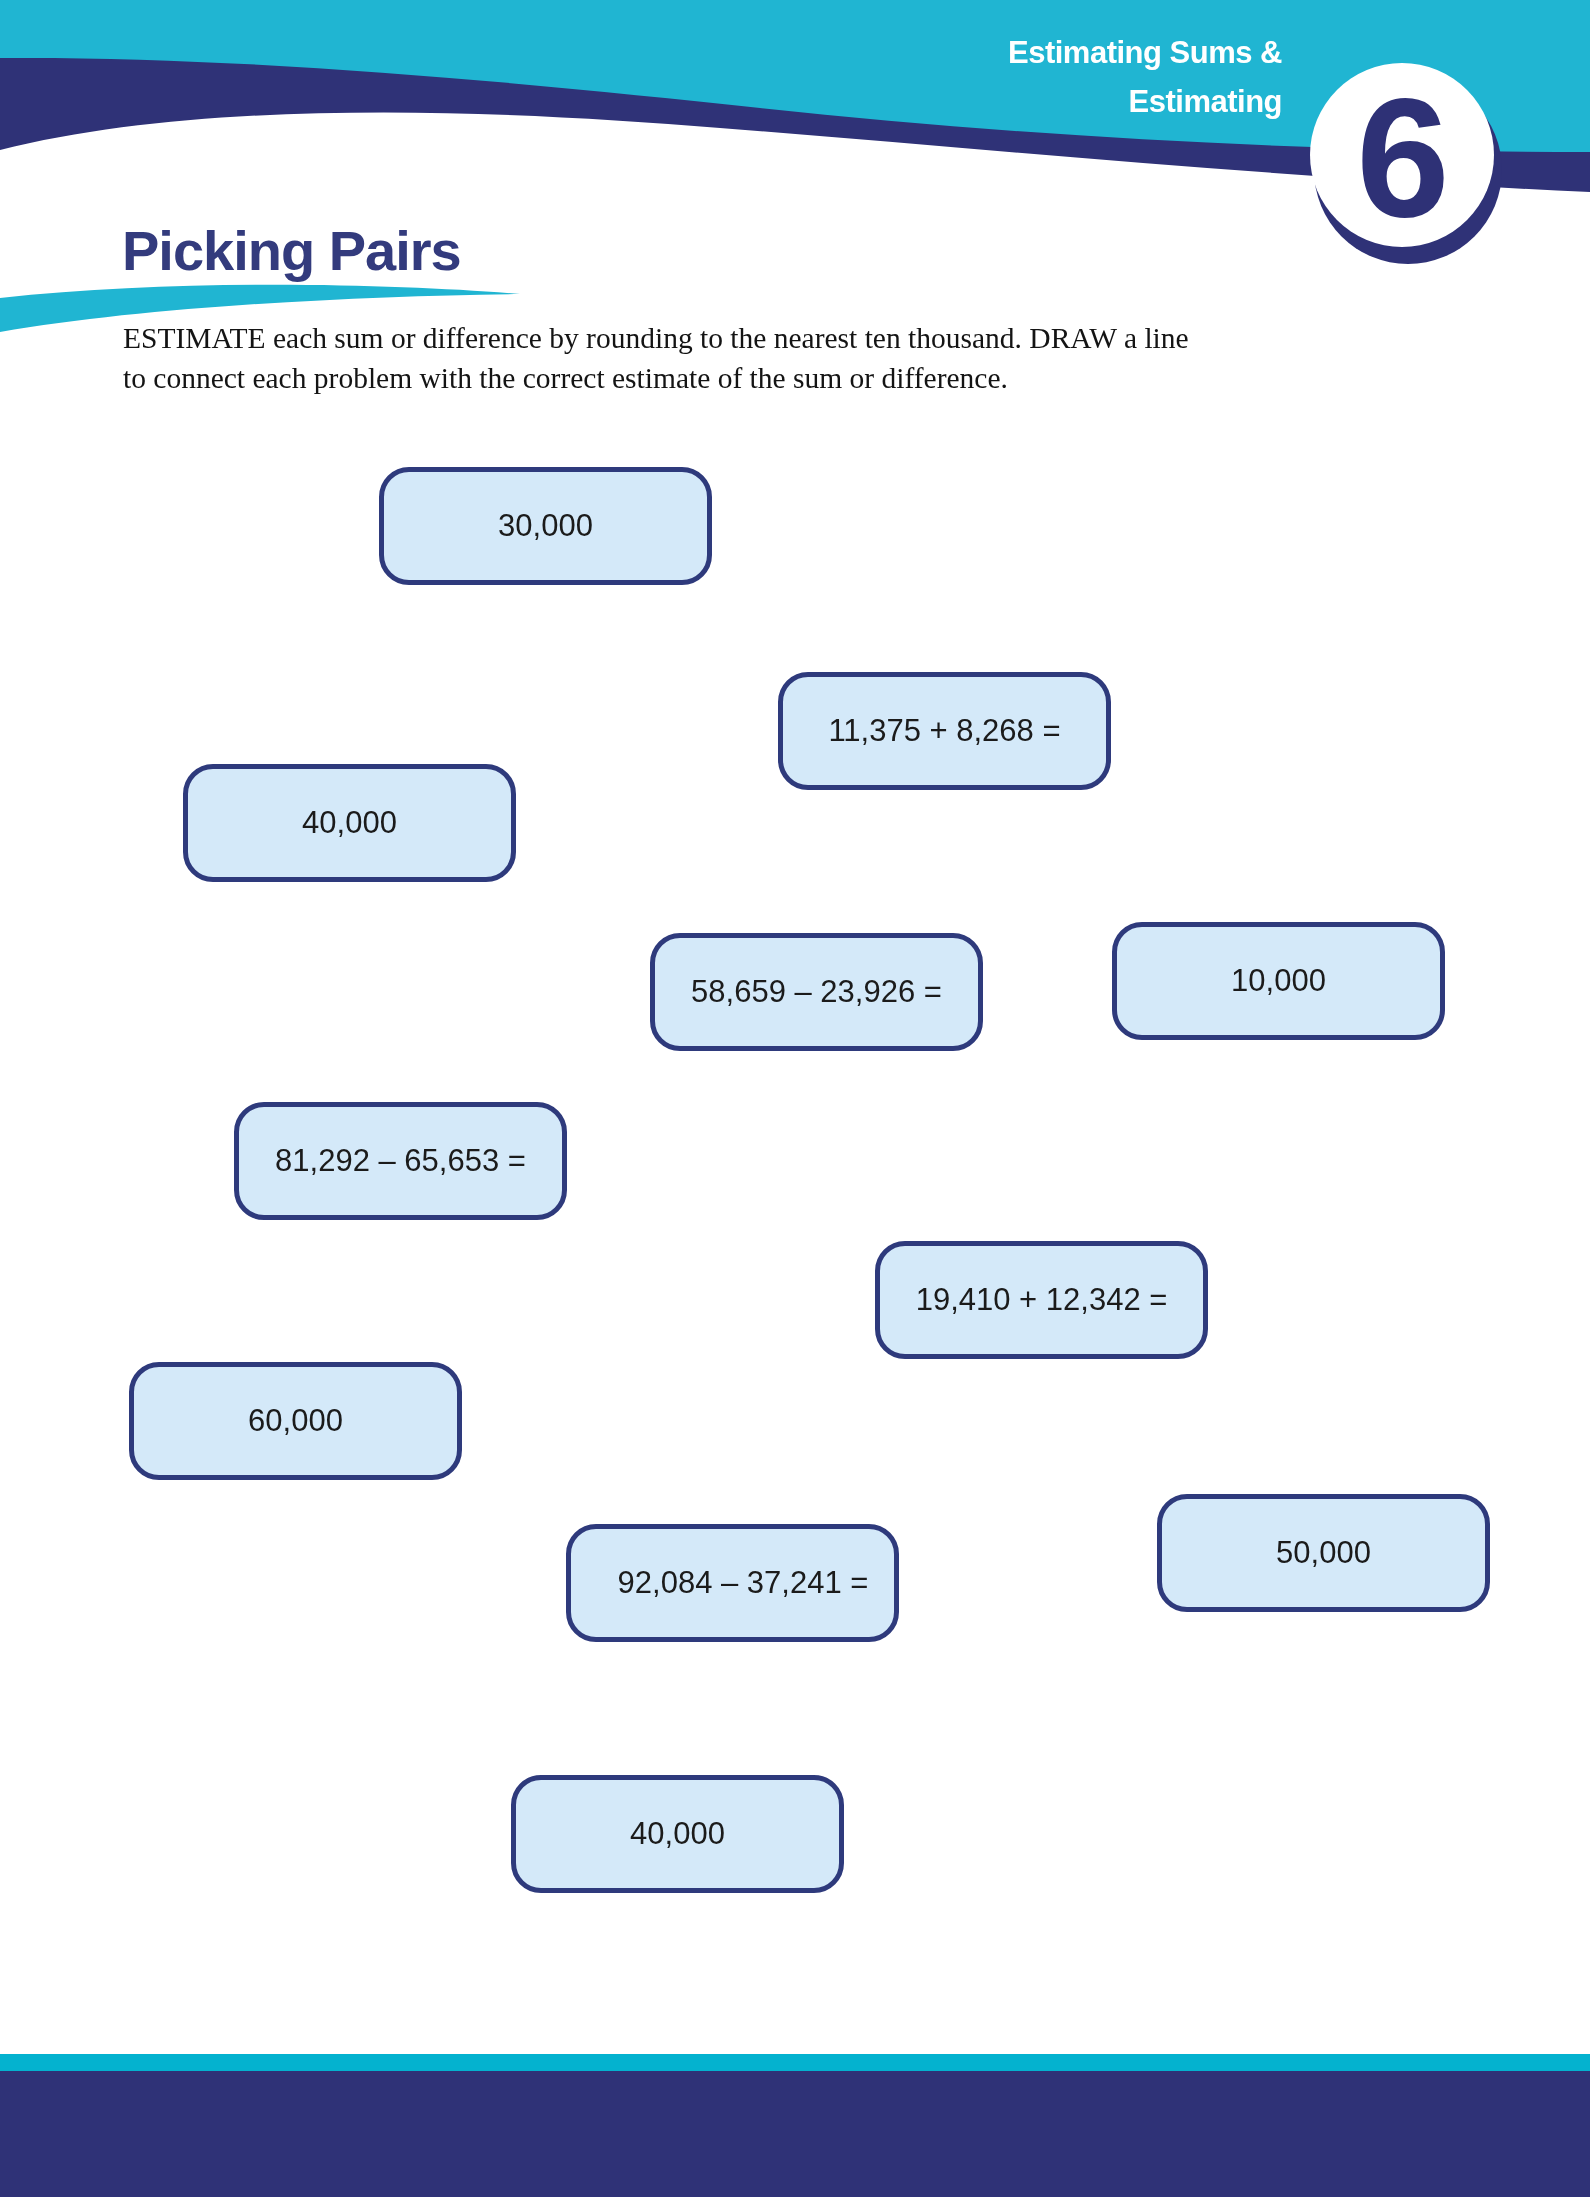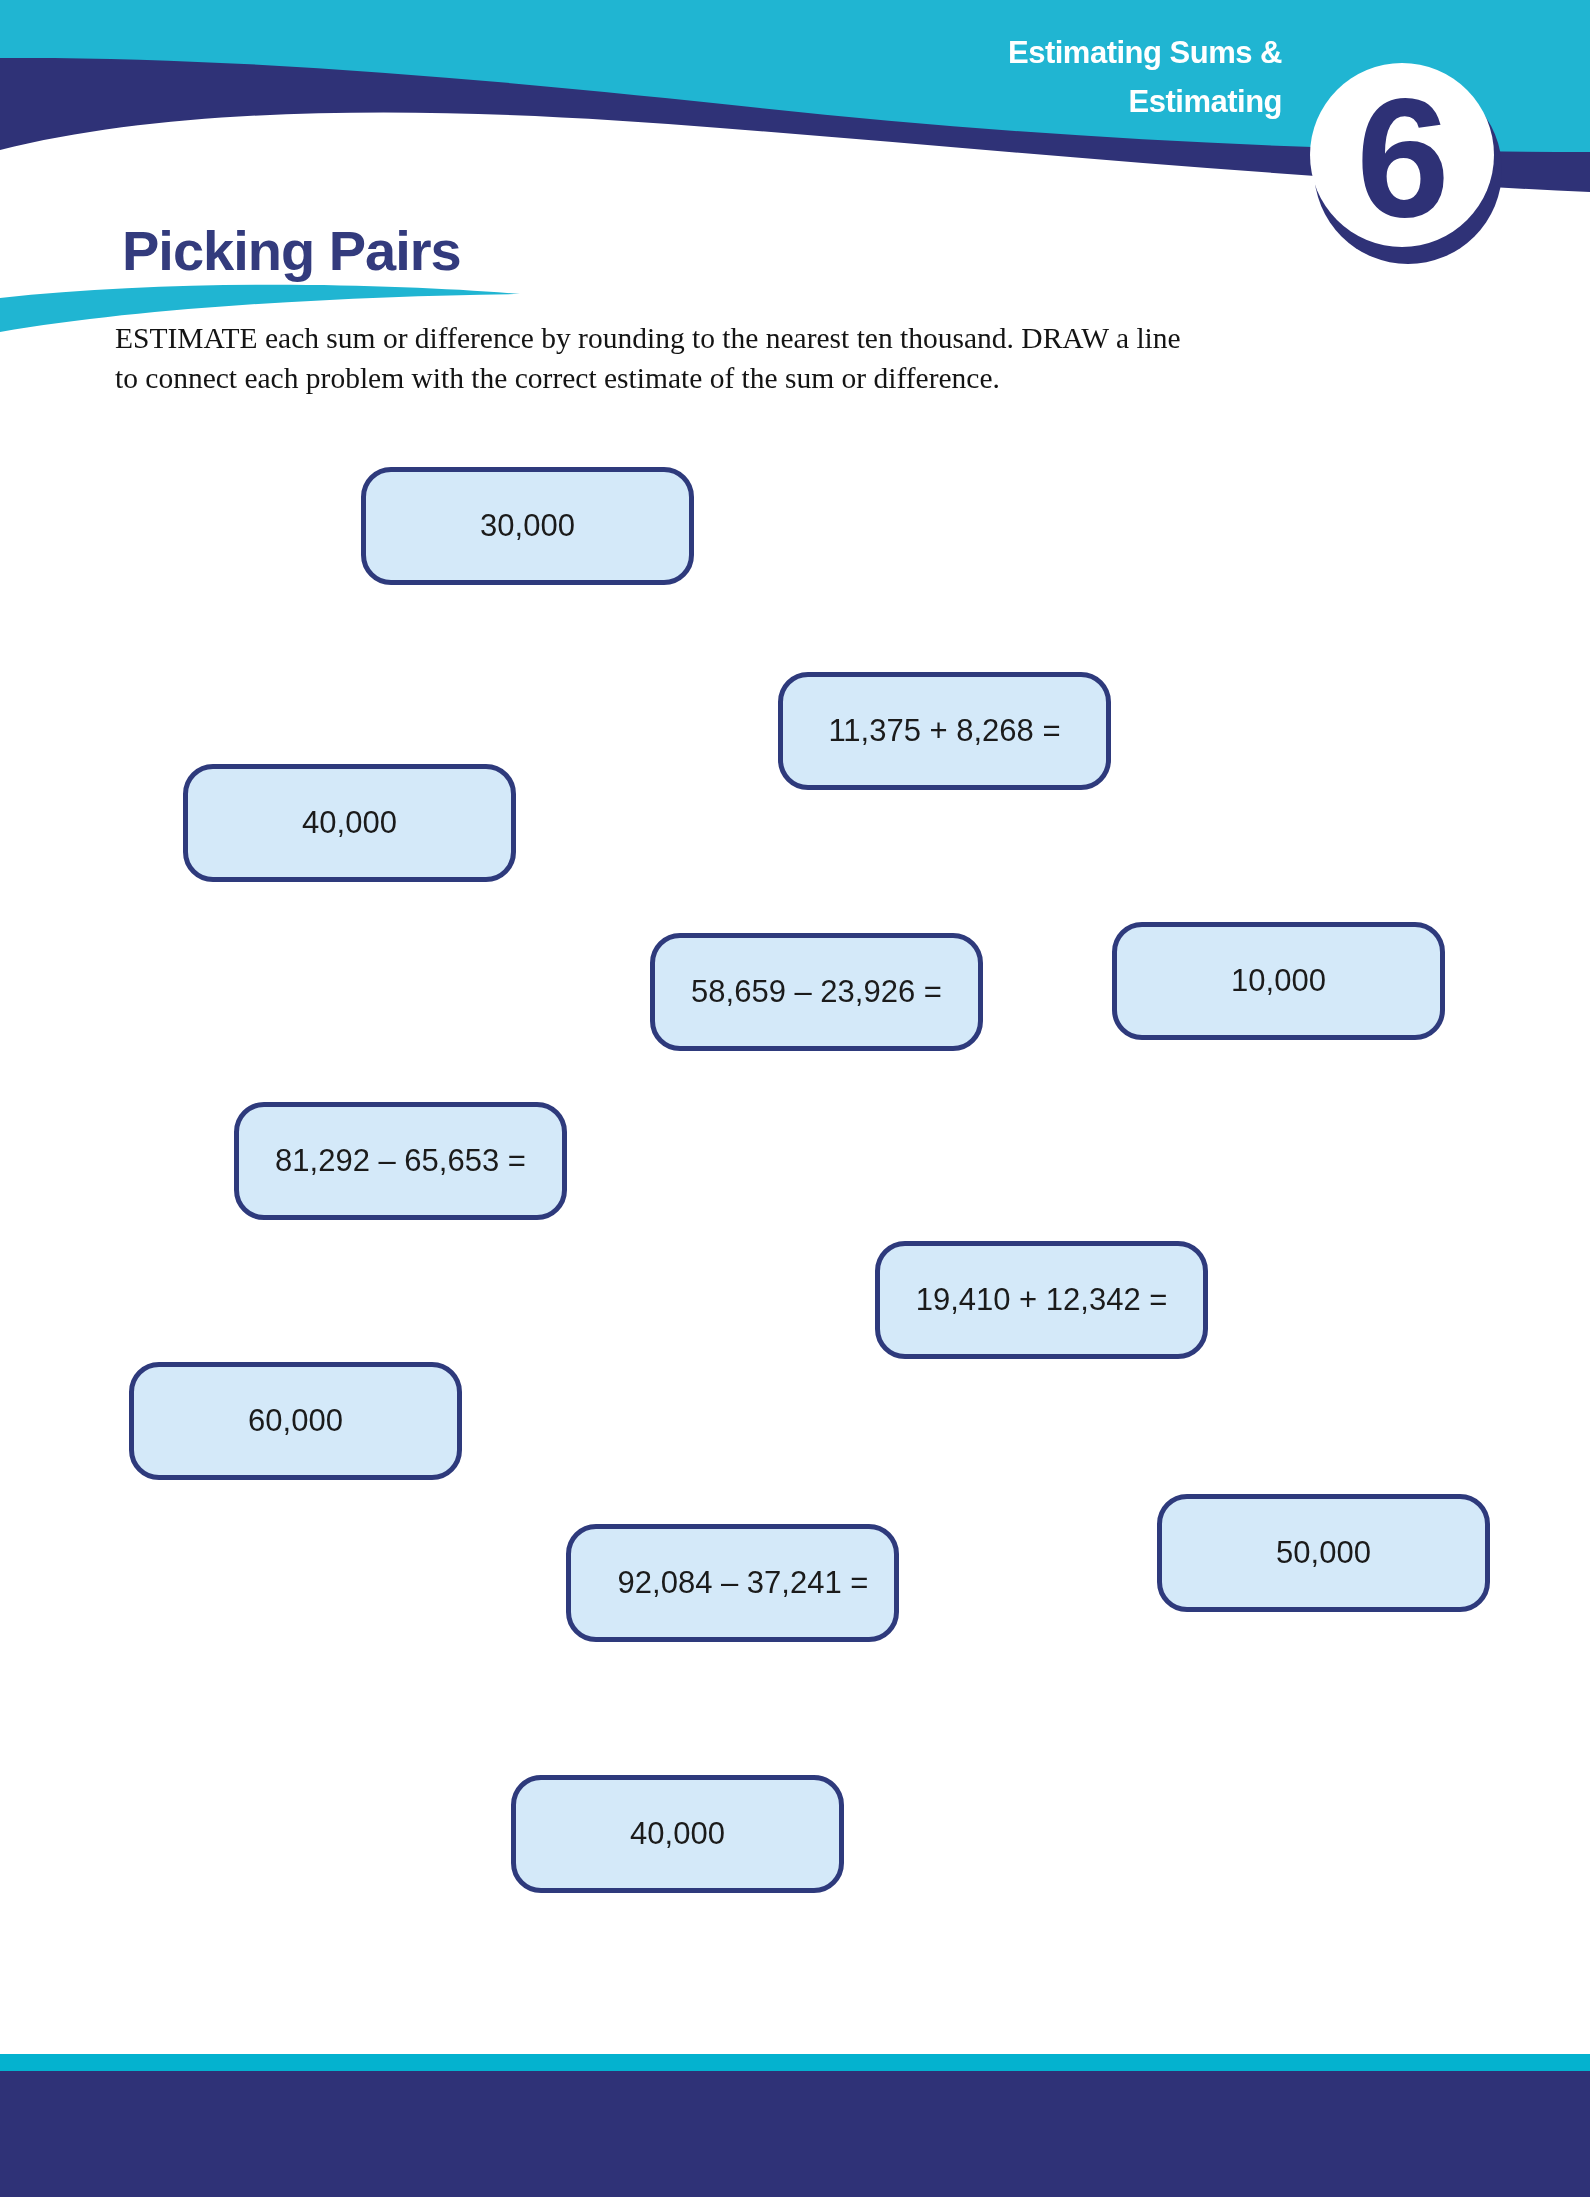--- a/index.html
+++ b/index.html
@@ -50,21 +50,21 @@
     letter-spacing:-1px;
     font-family:"Liberation Sans", sans-serif;
   }
   .title-swoosh{
     position:absolute;
     left:0; top:276px;
     width:540px; height:70px;
   }
   .instructions{
     position:absolute;
-    left:115px; top:318px;
+    left:123px; top:318px;
     width:1330px;
     color:#141414;
     font-family:"Liberation Serif", serif;
     font-size:29.5px;
     line-height:40px;
   }
   .box{
     position:absolute;
     width:333px;
     height:118px;
@@ -118,21 +118,21 @@
 
   <svg class="title-swoosh" viewBox="0 0 540 70" aria-hidden="true">
     <path d="M0,22 C180,2 400,8 520,18 C360,20 150,30 0,56 Z" fill="#20b5d2"></path>
   </svg>
 
   <div class="instructions">
     <div>ESTIMATE each sum or difference by rounding to the nearest ten thousand. DRAW a line</div>
     <div>to connect each problem with the correct estimate of the sum or difference.</div>
   </div>
 
-  <div class="box" style="left:361px;  top:467px;">30,000</div>
+  <div class="box" style="left:379px;  top:467px;">30,000</div>
   <div class="box" style="left:778px;  top:672px;">11,375 + 8,268 =</div>
   <div class="box" style="left:183px;  top:764px;">40,000</div>
   <div class="box" style="left:1112px; top:922px;">10,000</div>
   <div class="box" style="left:650px;  top:933px;">58,659 – 23,926 =</div>
   <div class="box" style="left:234px;  top:1102px;">81,292 – 65,653 =</div>
   <div class="box" style="left:875px;  top:1241px;">19,410 + 12,342 =</div>
   <div class="box" style="left:129px;  top:1362px;">60,000</div>
   <div class="box" style="left:1157px; top:1494px;">50,000</div>
   <div class="box" style="left:566px;  top:1524px;padding-left:21px;">92,084 – 37,241 =</div>
   <div class="box" style="left:511px;  top:1775px;">40,000</div>

